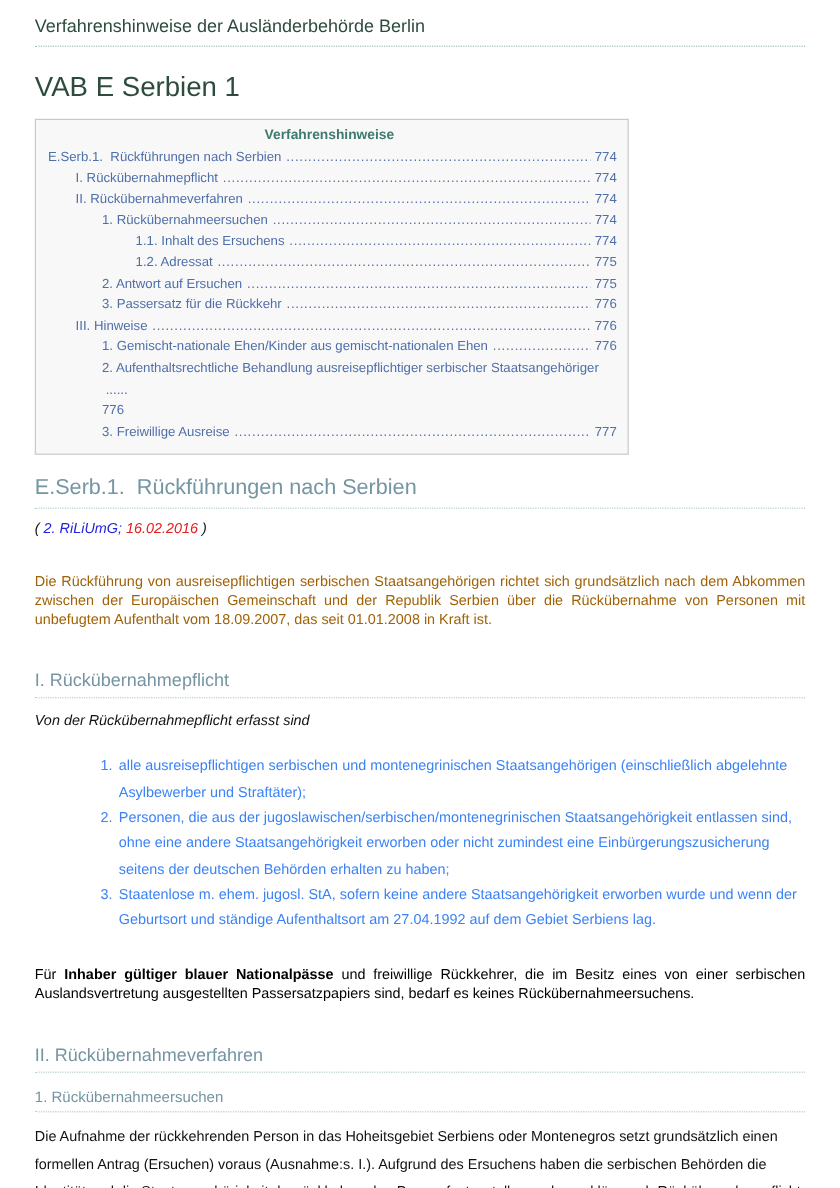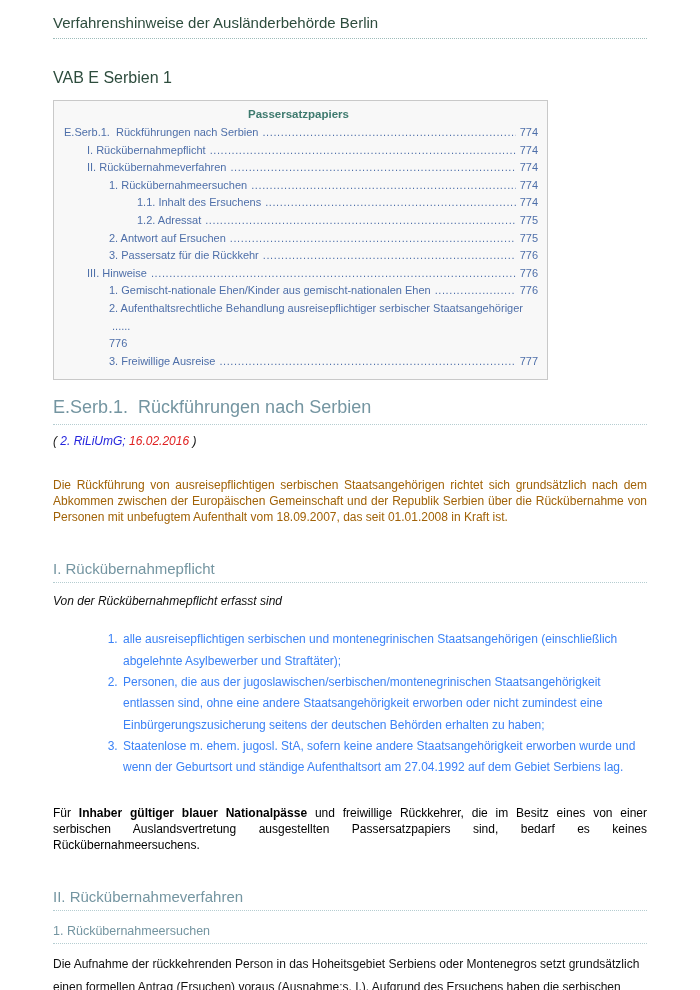--- a/index.html
+++ b/index.html
@@ -6,33 +6,33 @@
   html, body { margin: 0; padding: 0; }
   body {
     width: 700px; height: 990px;
     background: #ffffff;
     font-family: "Liberation Sans", sans-serif;
     color: #1a1a1a;
     overflow: hidden;
   }
   .page {
     width: 700px; height: 961px;
-    padding: 0 53px;
+    padding: 0 29px;
     display: flex; flex-direction: column;
   }
   
   .doc-header {
     padding-top: 14px; padding-bottom: 7px;
     border-bottom: 1px dotted #9dbcba;
     font-size: 15px; color: #2d4c3d;
   }
   
   .doc-title {
-    margin-top: 30px;
-    font-size: 16px; font-weight: 400;
+    margin-top: 20px;
+    font-size: 23px; font-weight: 400;
     color: #2d4c3d;
   }
   
   .toc {
     margin-top: 13px;
     width: 495px;
     background: #f8f8f8;
     border: 1px solid #c9c9c9;
     padding: 5px 9px 9px 5px;
     font-size: 11px;
@@ -115,21 +115,21 @@
 </head>
 <body>
 
 <div class="page">
 
   <div class="doc-header">Verfahrenshinweise der Ausländerbehörde Berlin</div>
 
   <div class="doc-title">VAB E Serbien 1</div>
 
   <div class="toc">
-    <div class="toc-title">Passersatzpapiers</div>
+    <div class="toc-title">Verfahrenshinweise</div>
 
     <div class="toc-row lvl0">
       <span class="toc-label">E.Serb.1.&nbsp; Rückführungen nach Serbien</span>
       <span class="toc-dots">................................................................................................................................................................................................................................................</span>
       <span class="toc-page">774</span>
     </div>
     <div class="toc-row lvl1">
       <span class="toc-label">I. Rückübernahmepflicht</span>
       <span class="toc-dots">................................................................................................................................................................................................................................................</span>
       <span class="toc-page">774</span>

